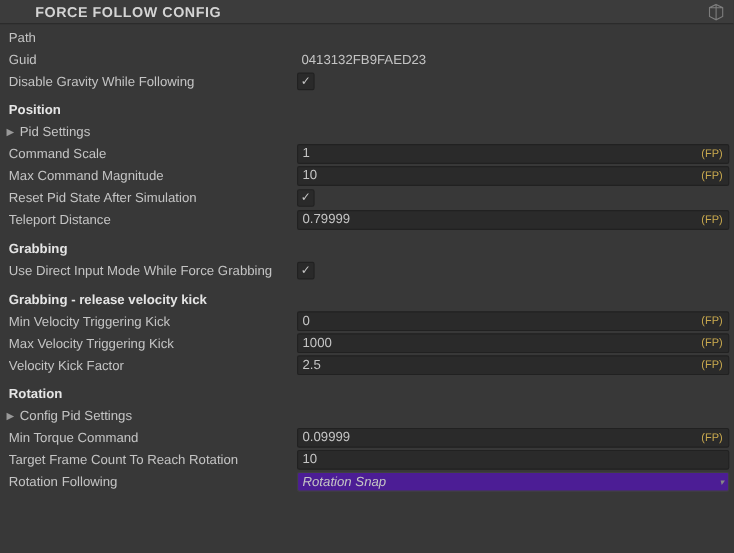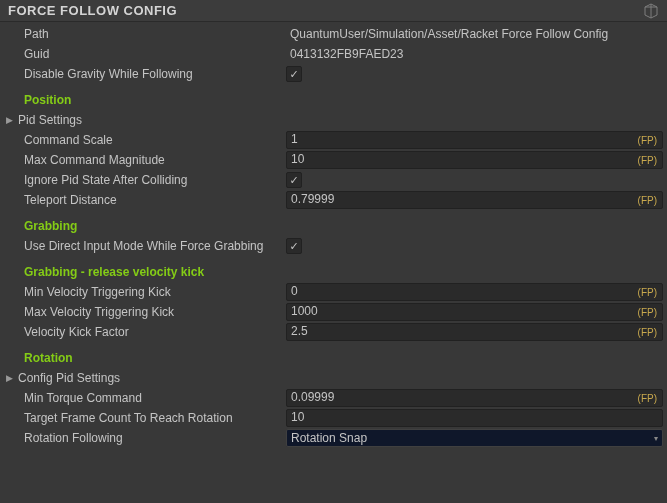--- a/index.html
+++ b/index.html
@@ -19,38 +19,39 @@
     align-items: center;
     justify-content: space-between;
     border-bottom: 1px solid #2a2a2a;
     height: 22px;
   }
   .header-title {
     font-weight: bold;
     font-size: 13px;
     color: #d4d4d4;
     letter-spacing: 0.5px;
+    margin-left: 24px;
   }
   .header-icon {
     width: 16px;
     height: 16px;
     opacity: 0.7;
   }
   .panel {
     padding: 2px 0;
   }
   .row {
     display: flex;
     align-items: center;
     height: 20px;
-    padding: 0 4px 0 24px;
+    padding: 0 4px 0 8px;
   }
   .row.section {
     font-weight: bold;
-    color: #84cc16;
+    color: #e5e5e5;
     margin-top: 6px;
   }
   .row.foldout {
     padding-left: 6px;
   }
   .foldout-arrow {
     width: 10px;
     display: inline-block;
     color: #999;
     font-size: 9px;
@@ -104,32 +105,33 @@
     justify-content: center;
     cursor: pointer;
   }
   .checkbox.checked::after {
     content: "✓";
     color: #c4c4c4;
     font-size: 11px;
     line-height: 1;
   }
   .dropdown {
-    background: #0f172a;
+    background: #4c1d95;
     border: 1px solid #404040;
     border-radius: 2px;
     height: 18px;
     width: 100%;
     color: #c4c4c4;
     padding: 0 4px;
     font-size: 12px;
     display: flex;
     align-items: center;
     justify-content: space-between;
     cursor: pointer;
+    font-style: italic;
   }
   .dropdown-arrow {
     font-size: 8px;
     color: #888;
   }
 </style>
 </head>
 <body>
 
 <div class="header">
@@ -138,23 +140,20 @@
     <svg viewBox="0 0 16 16" width="16" height="16">
         <path d="M8 1 L14 4 L14 12 L8 15 L2 12 L2 4 Z M8 1 L8 15 M2 4 L14 4" fill="none" stroke="#999" stroke-width="1"></path>
       </svg>
   </span>
 </div>
 
 <div class="panel">
 
   <div class="row">
     <div class="label">Path</div>
-    <div class="value">
-        <span class="value-text">QuantumUser/Simulation/Asset/Racket Force Follow Config</span>
-      </div>
   </div>
 
   <div class="row">
     <div class="label">Guid</div>
     <div class="value">
         <span class="value-text">0413132FB9FAED23</span>
       </div>
   </div>
 
   <div class="row">
@@ -179,21 +178,21 @@
     </div>
   </div>
   <div class="row">
     <div class="label">Max Command Magnitude</div>
     <div class="value">
       <div class="input-field">10</div>
       <span class="fp-badge">(FP)</span>
     </div>
   </div>
   <div class="row">
-    <div class="label">Ignore Pid State After Colliding</div>
+    <div class="label">Reset Pid State After Simulation</div>
     <div class="value">
         <div class="checkbox checked"></div>
       </div>
   </div>
   <div class="row">
     <div class="label">Teleport Distance</div>
     <div class="value">
       <div class="input-field">0.79999</div>
       <span class="fp-badge">(FP)</span>
     </div>

